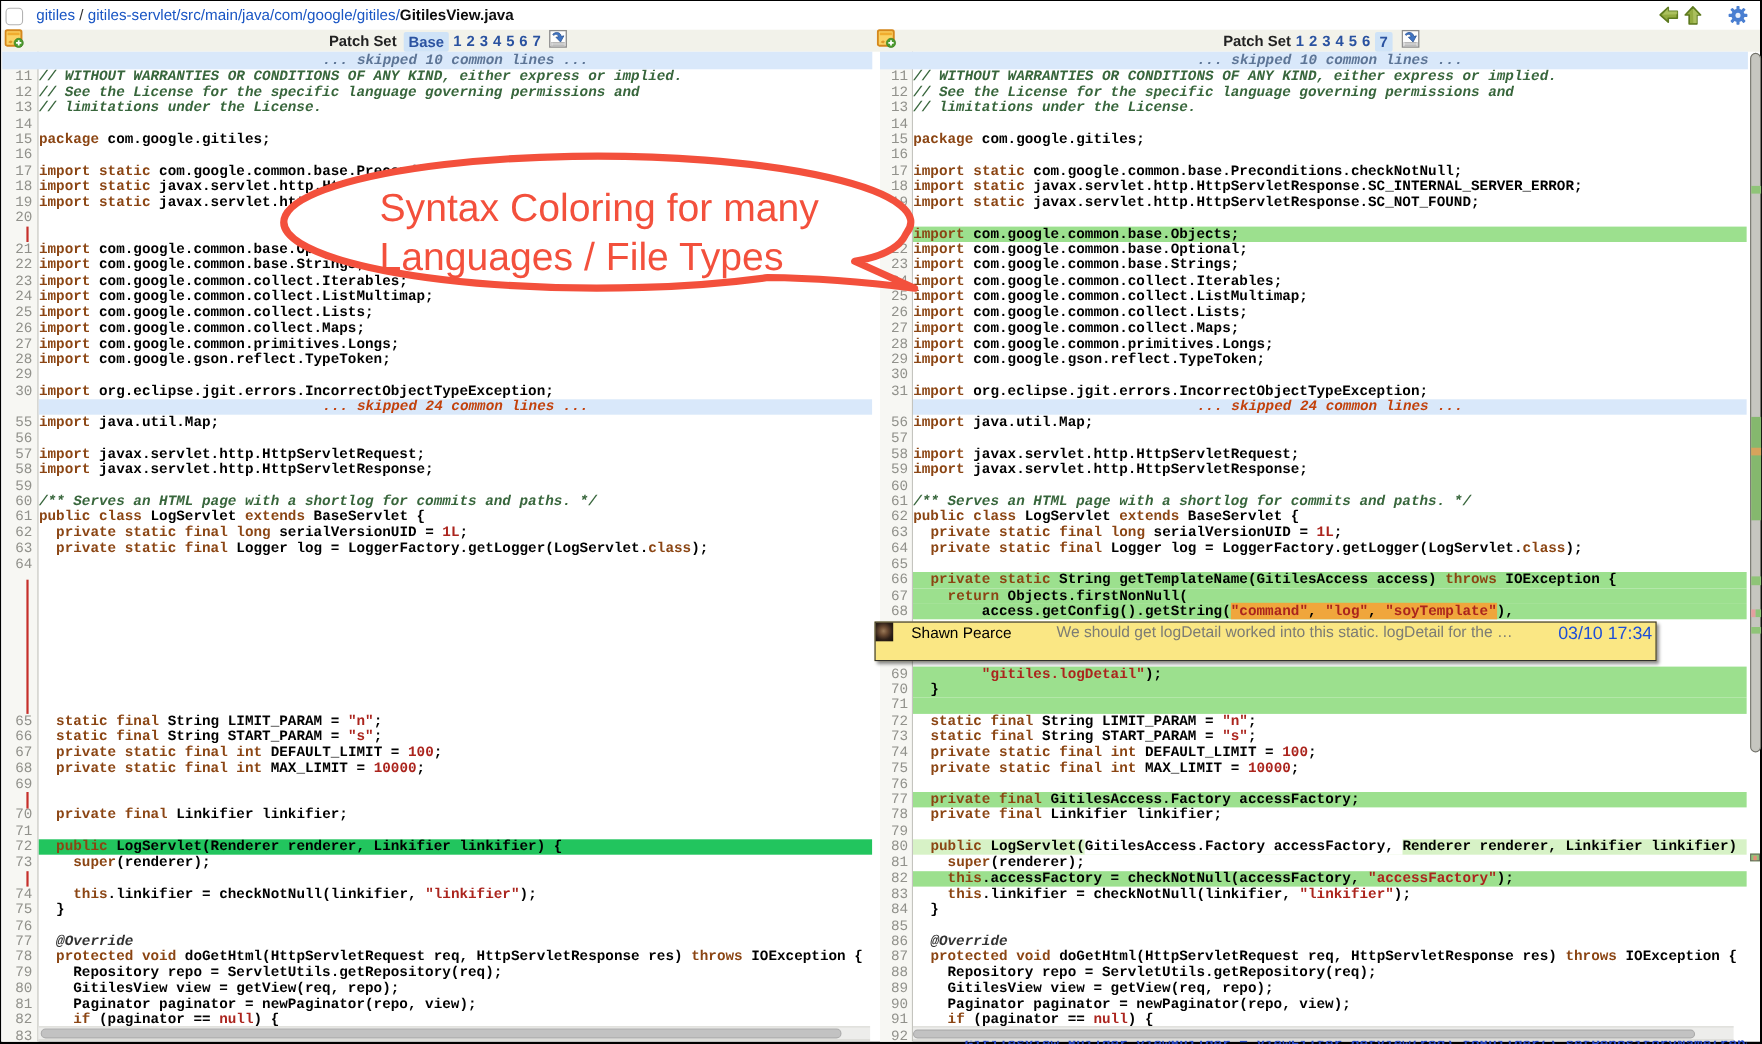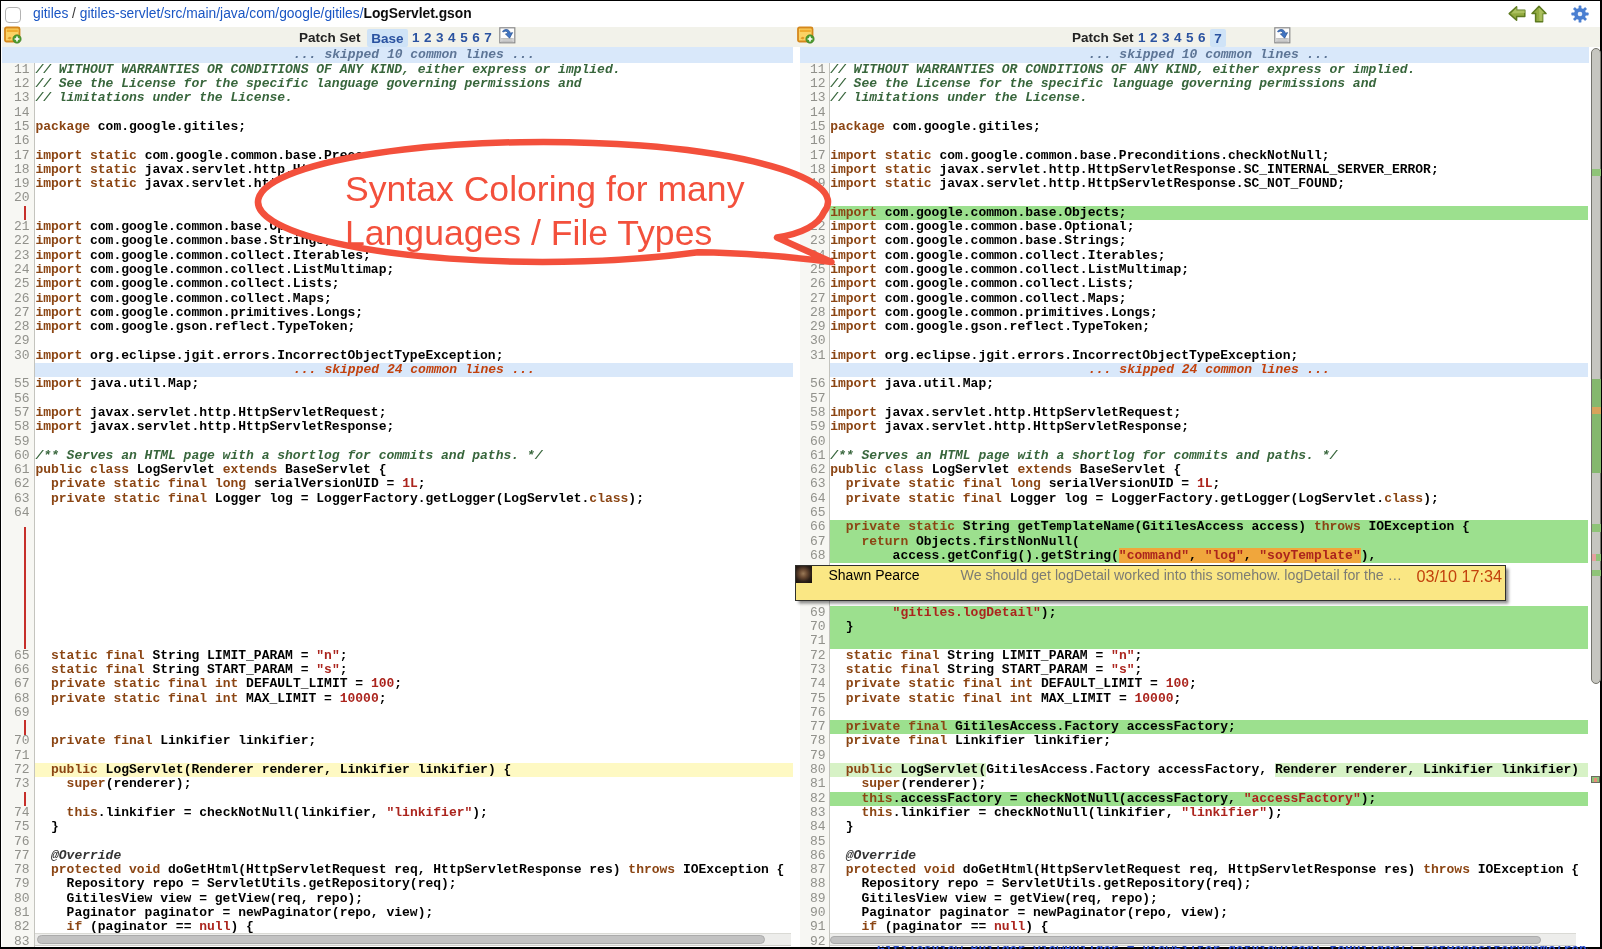--- a/index.html
+++ b/index.html
@@ -13,21 +13,21 @@
 .gutbg { position:absolute; top:47px; bottom:2px; background:#f7f7f3; border-right:1px solid #c4c4be; }
 
 .codecol, .gut { position:absolute; top:62.8px;
   font-family:"Liberation Mono", monospace; font-size:13px; font-weight:bold;
   line-height:14.3px; white-space:pre; overflow:hidden; }
 .cr { height:14.3px; }
 .gr { height:14.3px; text-align:right; color:#91918b; font-weight:normal; }
 .sp { height:42.6px; }
 .cr.green { background:#9ce08e; }
 .cr.lgreen { background:#d7f2c6; }
-.cr.pink { background:#fef9c3; }
+.cr.pink { background:#22c55e; }
 .dgrn { background:#ffffff; }
 .orange { background:#f0a63c; }
 .cr.skip { background:#d9e8fa; color:#c2410c; font-style:italic; text-align:center; }
 b.k { color:#8b4513; font-weight:bold; }
 b.s { color:#ab241d; font-weight:bold; }
 .bl { color:#2749c9; }
 .cr.drop { transform:translateY(8px); }
 i.c { color:#38663c; }
 i.a { color:#333;font-style:italic; }
 #cb { position:absolute; left:4.5px; top:7px; width:16px; height:16px; background:#fff;
@@ -36,36 +36,36 @@
 .hdrgrp a { color:#2a52a0; text-decoration:none; margin-left:4.5px; }
 .hdrgrp .sel { background:#cfe3f7; padding:1.5px 4px; border-radius:2px; }
 
 #cmt { position:absolute; left:795px; top:564.9px; width:711px; height:36.6px;
   background:#fae784; border:1px solid #30302c; box-shadow:2.5px 2.5px 3px rgba(0,0,0,0.45);
   z-index:30; font-size:13.5px; }
 #cmt .row { position:relative; height:17.3px;padding-left:26px; }
 #cmt .av { position:absolute; left:0.2px; top:0.4px; width:16px; height:16.5px; }
 #cmt .nm { position:absolute; left:32.5px; top:1.2px; color:#000; font-size:14px; }
 #cmt .msg { position:absolute; left:164.5px; top:1.2px; color:#7c7c74; font-size:14.2px; }
-#cmt .ts { position:absolute; right:3px; top:0.8px; color:#c2410c; font-size:16.2px; }
+#cmt .ts { position:absolute; right:3px; top:0.8px; color:#1d4ed8; font-size:16.2px; }
 
 .vthumb { position:absolute; left:1590.5px; top:47.5px; width:10.5px; height:636px;
   background:#c6c6c0; border:1.2px solid #73736b; border-radius:6px; z-index:31; }
 .hthumb { position:absolute; background:#c2c2c2; border:1px solid #ababab;
   border-radius:5px; z-index:31; }
 .htrack { position:absolute; top:932.5px; height:13px; background:#ededeb;
   border-top:1px solid #dadad5; border-bottom:1px solid #cfcfca; z-index:30; }
 .redline { position:absolute; left:23.5px; width:2.6px; background:#c62f2a; z-index:20; }
 </style></head>
 <body>
 <div id="page"></div>
 <div id="topbar"></div>
 <div id="hdr"></div>
 <div id="cb"></div>
-<div id="crumb2" style="position:absolute;left:33px;top:5.5px;font-size:13.8px;color:#1a56c4">gitiles <span style="color:#333">/</span> gitiles-servlet/src/main/java/com/google/gitiles/<span style="color:#0d0d0d;font-weight:bold">LogServlet.gson</span></div>
+<div id="crumb2" style="position:absolute;left:33px;top:5.5px;font-size:13.8px;color:#1a56c4">gitiles <span style="color:#333">/</span> gitiles-servlet/src/main/java/com/google/gitiles/<span style="color:#0d0d0d;font-weight:bold">GitilesView.java</span></div>
 
 <div class="gutbg" style="left:1.5px;width:33px;"></div>
 <div class="gutbg" style="left:800px;width:29.7px;"></div>
 
 <div class="skipband" style="left:1.5px;width:791.5px;"></div>
 <div class="skipband" style="left:800px;width:789px;"></div>
 <div class="abs" style="left:35.4px;top:47px;width:757.6px;height:15.8px;z-index:5;
   font-family:'Liberation Mono',monospace;font-size:13px;font-weight:bold;font-style:italic;
   color:#5d7596;text-align:center;line-height:16px;">... skipped 10 common lines ...</div>
 <div class="abs" style="left:830.2px;top:47px;width:757.8px;height:15.8px;z-index:5;
@@ -86,21 +86,21 @@
 <circle cx="13" cy="13" r="4.2" fill="#4c9b2f" stroke="#3c7d22" stroke-width="0.6"></circle>
 <path d="M13 10.6 v4.8 M10.6 13 h4.8" stroke="#fff" stroke-width="1.6"></path>
 </svg>
 <div class="hdrgrp" style="left:299px;">Patch Set <span class="sel" style="color:#2a52a0;margin-left:3px;">Base</span><a>1</a><a>2</a><a>3</a><a>4</a><a>5</a><a>6</a><a>7</a></div>
 <svg class="abs" style="left:499px;top:27px" width="17" height="17" viewBox="0 0 17 17">
 <rect x="0.8" y="0.8" width="15" height="15" fill="#fdfdfd" stroke="#8b8b8b" stroke-width="1.2"></rect>
 <rect x="2.2" y="11.6" width="12.3" height="3.2" fill="#e8e8e8" stroke="#b5b5b5" stroke-width="0.5"></rect>
 <path d="M3.2 11.8 h10.5 M3.2 13 h10.5 M3.2 14.2 h10.5" stroke="#9a9a9a" stroke-width="0.5"></path>
 <path d="M3.5 4.2 C6 1.6 10.5 1.8 11.3 6.2 L13.6 5.6 L10.6 11.2 L6.4 6.9 L8.8 6.4 C8.2 3.8 5.6 3.6 4.4 5.2 Z" fill="#3f74c4" stroke="#28508f" stroke-width="0.7"></path>
 </svg>
-<div class="hdrgrp" style="left:1072px;">Patch Set<a>1</a><a>2</a><a>3</a><a>4</a><a>5</a><a>6</a><a class="sel">7</a></div>
+<div class="hdrgrp" style="left:1112px;">Patch Set<a>1</a><a>2</a><a>3</a><a>4</a><a>5</a><a>6</a><a class="sel">7</a></div>
 <svg class="abs" style="left:1274px;top:27px" width="17" height="17" viewBox="0 0 17 17">
 <rect x="0.8" y="0.8" width="15" height="15" fill="#fdfdfd" stroke="#8b8b8b" stroke-width="1.2"></rect>
 <rect x="2.2" y="11.6" width="12.3" height="3.2" fill="#e8e8e8" stroke="#b5b5b5" stroke-width="0.5"></rect>
 <path d="M3.2 11.8 h10.5 M3.2 13 h10.5 M3.2 14.2 h10.5" stroke="#9a9a9a" stroke-width="0.5"></path>
 <path d="M3.5 4.2 C6 1.6 10.5 1.8 11.3 6.2 L13.6 5.6 L10.6 11.2 L6.4 6.9 L8.8 6.4 C8.2 3.8 5.6 3.6 4.4 5.2 Z" fill="#3f74c4" stroke="#28508f" stroke-width="0.7"></path>
 </svg>
 
 <svg class="abs" style="left:1508px;top:5px" width="19" height="18" viewBox="0 0 19 18">
 <path d="M1.2 8.6 L8.6 1.8 L8.6 5.2 L16.8 5.2 L16.8 11.6 L8.6 11.6 L8.6 15.2 Z" fill="#93ab40" stroke="#5d7a1f" stroke-width="1.5" stroke-linejoin="round"></path>
 <path d="M8.6 5.2 L16.8 5.2 L16.8 8 L3.5 8.4 L8.6 2.6 Z" fill="#b4c86a" opacity="0.75"></path>
@@ -129,21 +129,21 @@
 
 <div class="redline" style="top:205.8px;height:14.3px;"></div>
 <div class="redline" style="top:527px;height:121.9px;"></div>
 <div class="redline" style="top:720.3px;height:14.3px;"></div>
 <div class="redline" style="top:791.8px;height:14.3px;"></div>
 
 <div id="cmt">
  <div class="row">
   <div class="av" style="background:radial-gradient(circle at 45% 45%, #9a7a58 0%, #6a4a32 30%, #2e2018 62%, #120d09 100%);"></div>
   <div class="nm">Shawn Pearce</div>
-  <div class="msg">We should get logDetail worked into this somehow. logDetail for the …</div>
+  <div class="msg">We should get logDetail worked into this static. logDetail for the …</div>
   <div class="ts">03/10 17:34</div>
  </div>
 </div>
 
 <svg class="abs" style="left:0;top:0;z-index:40" width="1602" height="949" viewBox="0 0 1602 949">
 <path d="M 824,212 A 285,60 0 1 0 698,252.3 C 745,252.8 795,257.5 831.5,262 L 777,237.5 C 800,233.8 818,226 824,212 Z" fill="#ffffff" stroke="#f3503c" stroke-width="6.5" stroke-linecap="round" stroke-linejoin="round"></path>
 <text x="345" y="201" font-family="Liberation Sans, sans-serif" font-size="35.6" fill="#f3503c">Syntax Coloring for many</text>
 <text x="345" y="245" font-family="Liberation Sans, sans-serif" font-size="35.6" fill="#f3503c">Languages / File Types</text>
 </svg>
 

